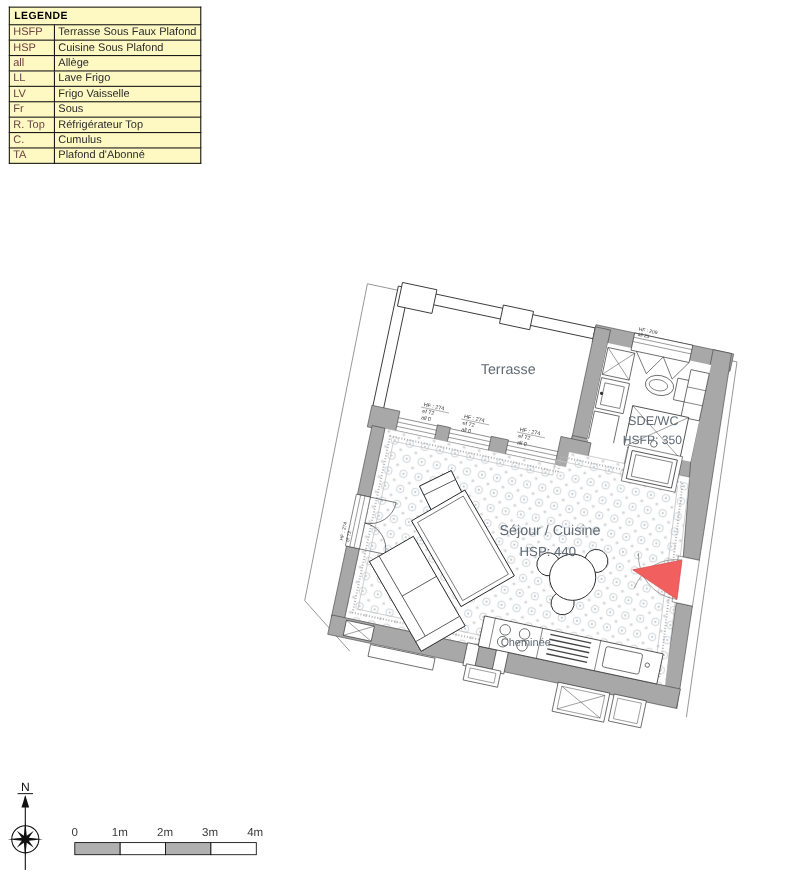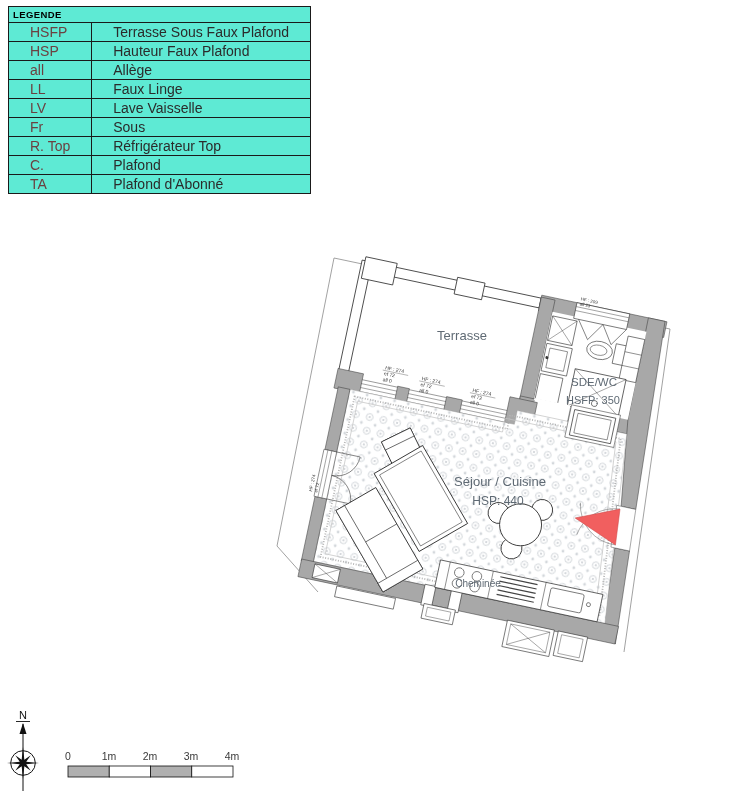--- a/index.html
+++ b/index.html
@@ -1,19 +1,19 @@
 <!DOCTYPE html>
 <html><head>
 <meta charset="utf-8">
 <style>
   html,body{margin:0;padding:0;background:#ffffff;}
   body{width:735px;height:800px;position:relative;font-family:"Liberation Sans",sans-serif;overflow:hidden;}
   #plan-svg{position:absolute;left:0;top:0;}
-  .legend{position:absolute;left:8px;top:6px;border-collapse:collapse;background:#5eead4;}
-  .legend td{border:1px solid #1a1a1a;font-size:14px;color:#2b2b2b;padding:1px 21px;height:9px;white-space:nowrap;}
+  .legend{position:absolute;left:8px;top:6px;border-collapse:collapse;background:#fef9c3;}
+  .legend td{border:1px solid #1a1a1a;font-size:10px;color:#2b2b2b;padding:1px 3px;height:9px;white-space:nowrap;}
   .legend .hdr td{font-weight:bold;font-size:9.5px;color:#000;padding:2px 4px;letter-spacing:.4px;}
   .legend td.abbr{width:34px;color:#6b4141;}
   .legend{border:1.5px solid #000;}
   svg text{font-family:"Liberation Sans",sans-serif;}
   .roomlabel{fill:#5f6a74;}
   .tinytxt{fill:#3a3a3a;}
 </style>
 </head>
 <body>
 
@@ -266,44 +266,44 @@
   <tbody>
       <tr class="hdr">
         <td colspan="2">LEGENDE</td>
       </tr>
   <tr>
         <td class="abbr">HSFP</td>
         <td>Terrasse Sous Faux Plafond</td>
       </tr>
   <tr>
         <td class="abbr">HSP</td>
-        <td>Hauteur Faux Plafond</td>
+        <td>Cuisine Sous Plafond</td>
       </tr>
   <tr>
         <td class="abbr">all</td>
         <td>Allège</td>
       </tr>
   <tr>
         <td class="abbr">LL</td>
-        <td>Faux Linge</td>
+        <td>Lave Frigo</td>
       </tr>
   <tr>
         <td class="abbr">LV</td>
-        <td>Lave Vaisselle</td>
+        <td>Frigo Vaisselle</td>
       </tr>
   <tr>
         <td class="abbr">Fr</td>
         <td>Sous</td>
       </tr>
   <tr>
         <td class="abbr">R. Top</td>
         <td>Réfrigérateur Top</td>
       </tr>
   <tr>
         <td class="abbr">C.</td>
-        <td>Plafond</td>
+        <td>Cumulus</td>
       </tr>
   <tr>
         <td class="abbr">TA</td>
         <td>Plafond d'Abonné</td>
       </tr>
 </tbody>
   </table>
 
 </body></html>

